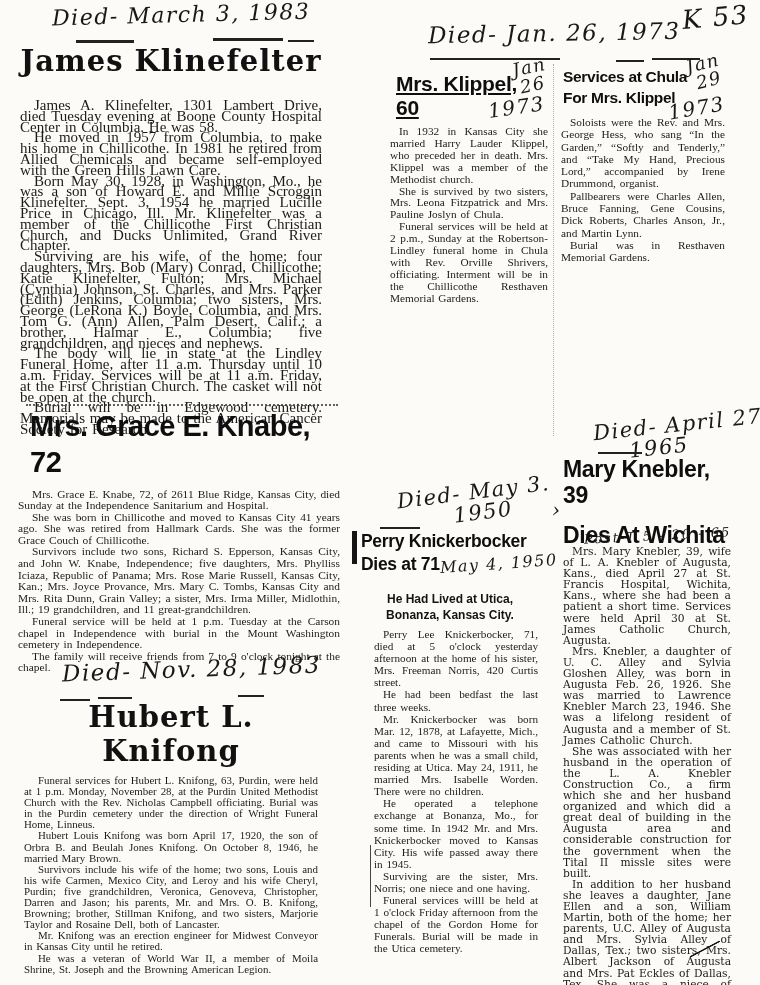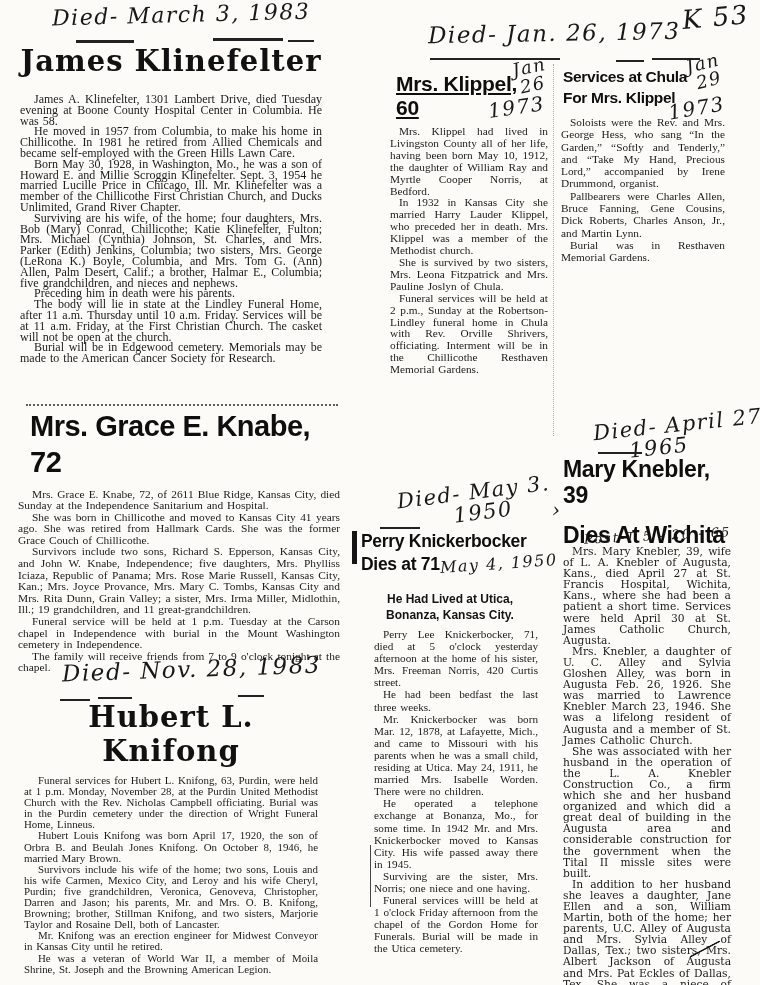--- a/index.html
+++ b/index.html
@@ -48,26 +48,25 @@
 <div id="page">
 
   <div class="abs hw" style="left:52px;top:4px;font-size:22px;transform:rotate(-1.5deg);">Died- March 3, 1983</div>
 
   <div class="dash" style="left:76px;top:40px;width:58px;"></div>
   <div class="dash" style="left:213px;top:38px;width:70px;"></div>
   <div class="dash" style="left:288px;top:40px;width:26px;height:2px;"></div>
 
   <article class="abs" style="left:20px;top:44px;width:302px;">
     <h1 class="head-serif" style="font-size:29px;margin:0;">James Klinefelter</h1>
-    <div class="body" style="margin-top:16px;font-size:12px;line-height:10.8px;">
+    <div class="body" style="margin-top:22px;font-size:15px;line-height:10.8px;">
       <p>James A. Klinefelter, 1301 Lambert Drive, died Tuesday evening at Boone County Hospital Center in Columbia. He was 58.</p>
       <p>He moved in 1957 from Columbia, to make his home in Chillicothe. In 1981 he retired from Allied Chemicals and became self-employed with the Green Hills Lawn Care.</p>
       <p>Born May 30, 1928, in Washington, Mo., he was a son of Howard E. and Millie Scroggin Klinefelter. Sept. 3, 1954 he married Lucille Price in Chicago, Ill. Mr. Klinefelter was a member of the Chillicothe First Christian Church, and Ducks Unlimited, Grand River Chapter.</p>
       <p>Surviving are his wife, of the home; four daughters, Mrs. Bob (Mary) Conrad, Chillicothe; Katie Klinefelter, Fulton; Mrs. Michael (Cynthia) Johnson, St. Charles, and Mrs. Parker (Edith) Jenkins, Columbia; two sisters, Mrs. George (LeRona K.) Boyle, Columbia, and Mrs. Tom G. (Ann) Allen, Palm Desert, Calif.; a brother, Halmar E., Columbia; five grandchildren, and nieces and nephews.</p>
-      <p>Preceding him in death were his parents.</p>
       <p>The body will lie in state at the Lindley Funeral Home, after 11 a.m. Thursday until 10 a.m. Friday. Services will be at 11 a.m. Friday, at the First Christian Church. The casket will not be open at the church.</p>
       <p>Burial will be in Edgewood cemetery. Memorials may be made to the American Cancer Society for Research.</p>
     </div>
   </article>
 
   <div class="dotline" style="left:26px;top:404px;width:312px;"></div>
 
   <article class="abs" style="left:18px;top:408px;width:322px;">
     <h1 class="head-sans" style="font-size:29px;margin:0 0 0 12px;letter-spacing:-0.5px;">Mrs. Grace E. Knabe, 72</h1>
     <div class="body" style="margin-top:8px;font-size:11.4px;line-height:11.6px;">
@@ -97,21 +96,20 @@
   </article>
 
   <div class="abs hw" style="left:428px;top:22px;font-size:23px;transform:rotate(-1deg);">Died- Jan. 26, 1973</div>
   <div class="dash" style="left:430px;top:58px;width:130px;height:2px;"></div>
 
   <article class="abs" style="left:390px;top:66px;width:158px;">
     <h1 class="head-sans" style="font-size:21px;margin:6px;line-height:24px;text-decoration:underline;">
       <span style="display:block;">Mrs. Klippel, 60</span>
     </h1>
     <div class="body narrow" style="margin-top:6px;font-size:11.3px;line-height:11.9px;">
-      <p>Mrs. Klippel had lived in Livingston County all of her life, having been born May 10, 1912, the daughter of William Ray and Myrtle Cooper Norris, at Bedford.</p>
       <p>In 1932 in Kansas City she married Harry Lauder Klippel, who preceded her in death. Mrs. Klippel was a member of the Methodist church.</p>
       <p>She is survived by two sisters, Mrs. Leona Fitzpatrick and Mrs. Pauline Joslyn of Chula.</p>
       <p>Funeral services will be held at 2 p.m., Sunday at the Robertson-Lindley funeral home in Chula with Rev. Orville Shrivers, officiating. Interment will be in the Chillicothe Resthaven Memorial Gardens.</p>
     </div>
   </article>
 
   <div class="abs hw" style="left:514px;top:58px;font-size:18px;transform:rotate(-12deg);">
     <span style="display:block;">Jan</span>
     <span style="display:block;margin-left:4px;">26</span>
   </div>

